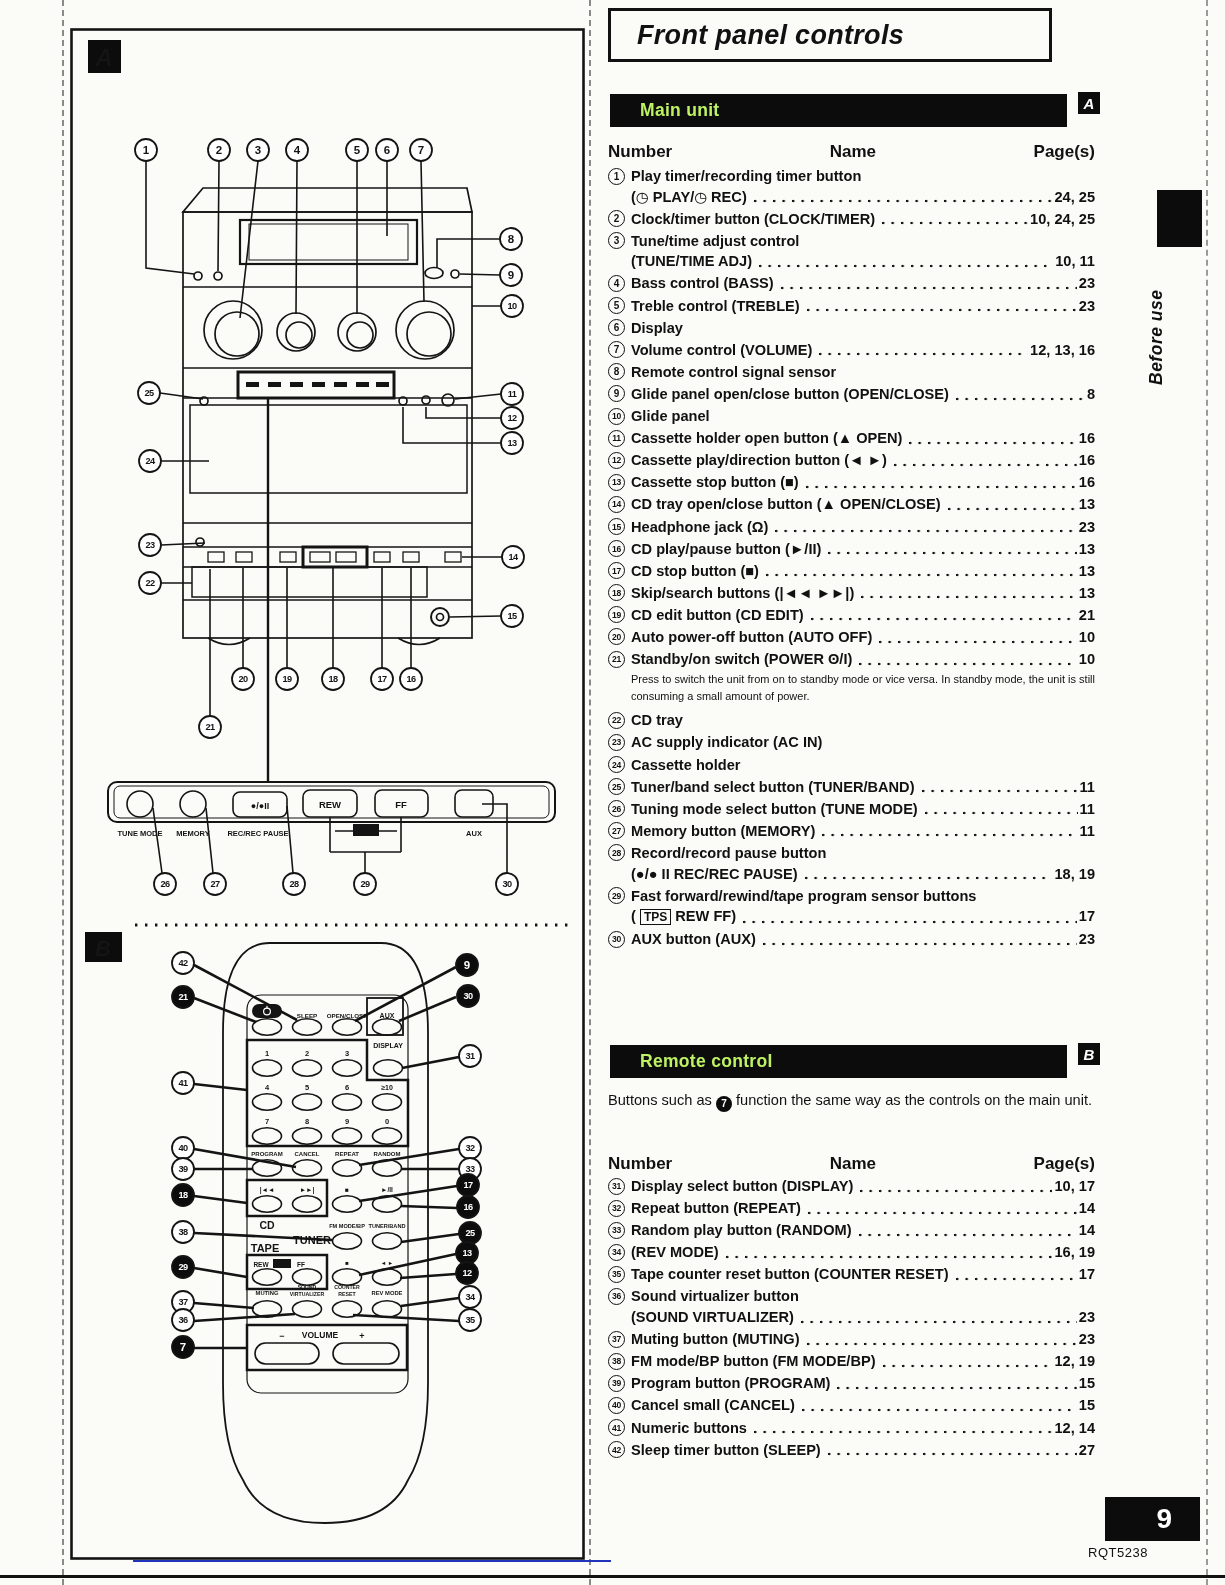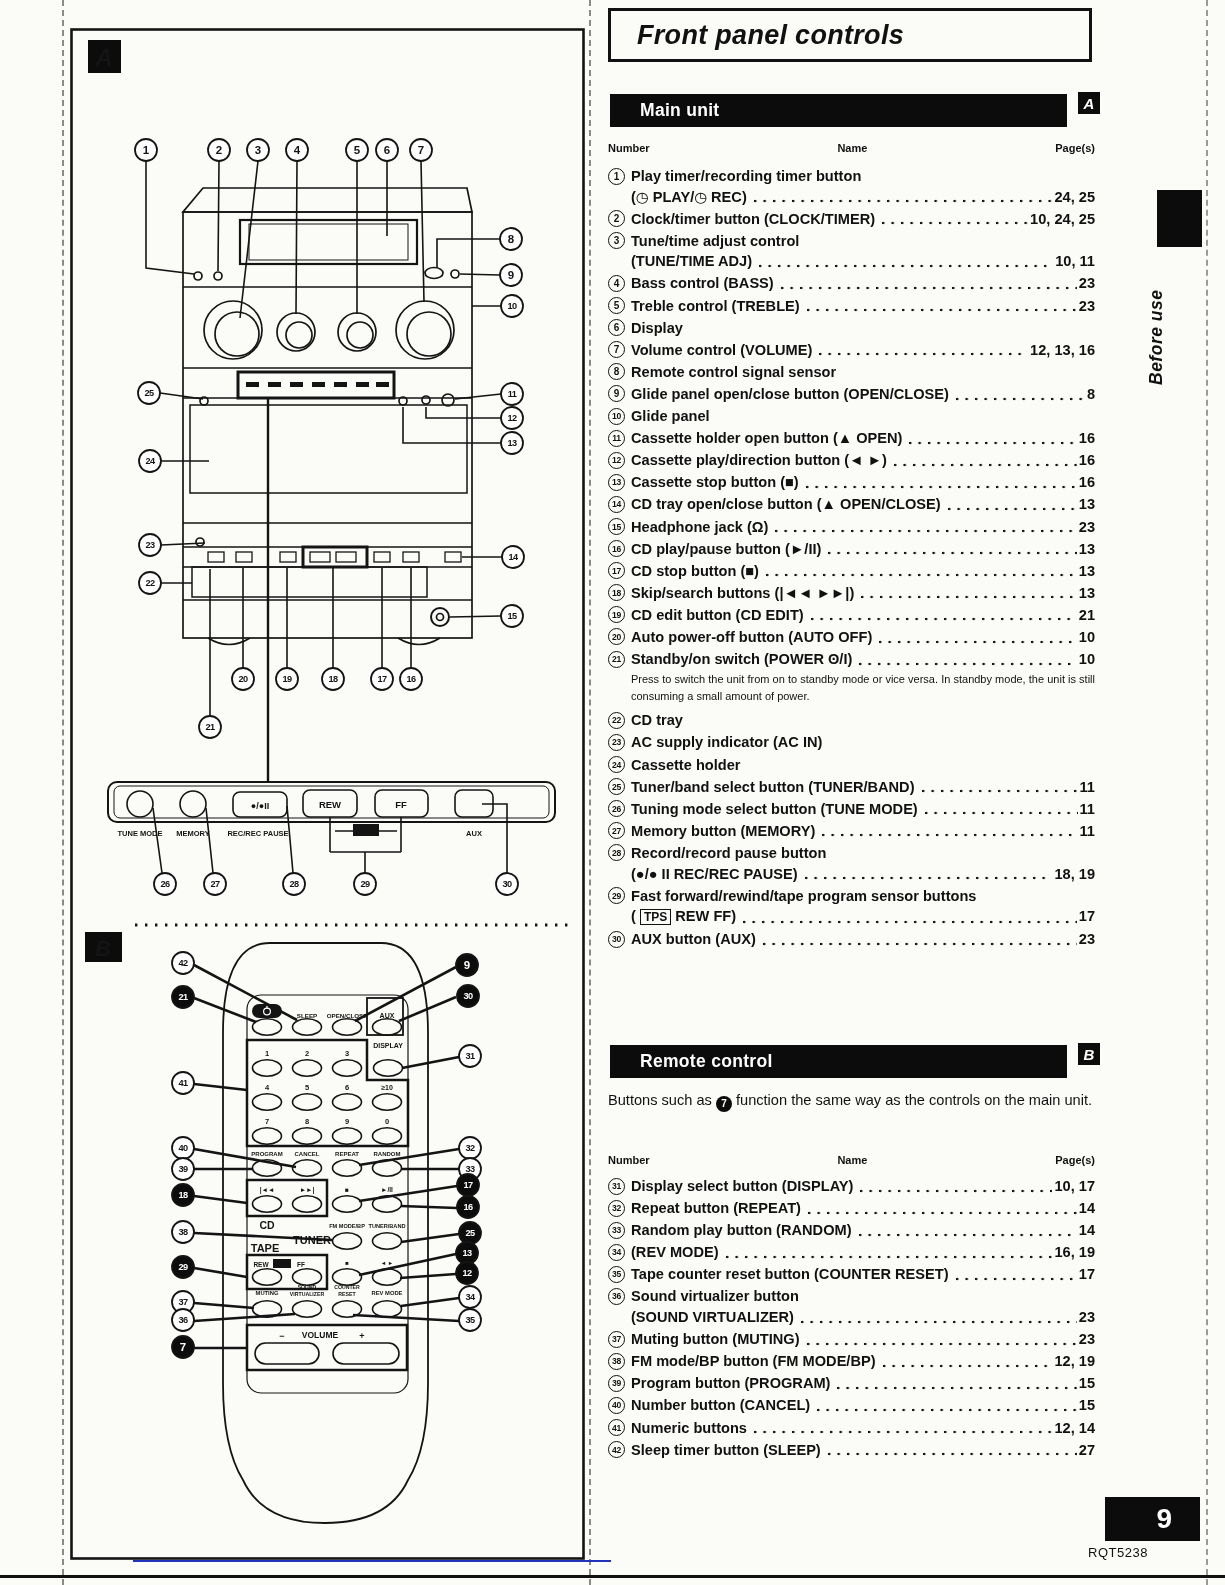--- a/index.html
+++ b/index.html
@@ -7,30 +7,30 @@
        font-family:"Liberation Sans","DejaVu Sans",sans-serif;color:#111;}
   
   .vdash{position:absolute;top:0;height:1585px;width:0;border-left:2px dashed #8a8a8a;}
   .hline{position:absolute;background:#111;}
   .blueline{position:absolute;background:#2233bb;}
   
   #figure-box{position:absolute;left:70px;top:28px;width:515px;height:1532px;}
   #figure-svg{position:absolute;left:0;top:0;}
   .sl{font-family:"Liberation Sans","DejaVu Sans",sans-serif;font-weight:bold;fill:#141414;}
   
-  .title-box{position:absolute;left:608px;top:8px;width:484px;height:54px;border:3px solid #111;
+  .title-box{position:absolute;left:608px;top:8px;width:444px;height:54px;border:3px solid #111;
              display:flex;align-items:center;box-sizing:border-box;}
   .title-box span{font-size:27px;font-weight:bold;font-style:italic;margin-left:26px;letter-spacing:.3px;}
-  .sec-bar{position:absolute;left:610px;width:457px;height:33px;background:#0c0c0c;color:#ffffff;
+  .sec-bar{position:absolute;left:610px;width:457px;height:33px;background:#0c0c0c;color:#bef264;
            display:flex;align-items:center;box-sizing:border-box;}
   .sec-bar span{font-size:17.5px;font-weight:bold;margin-left:30px;letter-spacing:.3px;}
   .ref-badge{position:absolute;width:22px;height:22px;background:#0c0c0c;color:#fff;
              font-style:italic;font-weight:bold;font-size:15px;display:flex;align-items:center;justify-content:center;}
   .chdr{position:absolute;left:608px;width:487px;display:flex;justify-content:space-between;
-        font-weight:bold;font-size:11px;}
+        font-weight:bold;font-size:17px;}
   .clist{position:absolute;left:608px;width:487px;}
   .li{display:flex;gap:6px;margin-bottom:1.5px;}
   .cnum{flex:0 0 17px;height:17px;margin-top:1.5px;border:1.6px solid #111;border-radius:50%;
         display:inline-flex;align-items:center;justify-content:center;font-size:10px;font-weight:bold;
         box-sizing:border-box;}
   .cnum.two{font-size:8.6px;letter-spacing:-.3px;}
   .cbody{flex:1;min-width:0;}
   .crow{display:flex;font-size:14.6px;font-weight:bold;line-height:20.6px;}
   .ctext{white-space:nowrap;}
   .lead{flex:1 1 auto;min-width:10px;margin:0 2px 3px 6px;align-self:flex-end;height:6px;
@@ -805,21 +805,21 @@
           <span class="ctext">Program button (PROGRAM)</span>
           <span class="lead"></span>
           <span class="cpages">15</span>
         </div>
       </div>
     </div>
     <div class="li">
       <span class="cnum two">40</span>
       <div class="cbody">
         <div class="crow">
-          <span class="ctext">Number button (CANCEL)</span>
+          <span class="ctext">Cancel small (CANCEL)</span>
           <span class="lead"></span>
           <span class="cpages">15</span>
         </div>
       </div>
     </div>
     <div class="li">
       <span class="cnum two">41</span>
       <div class="cbody">
         <div class="crow">
           <span class="ctext">Numeric buttons</span>

